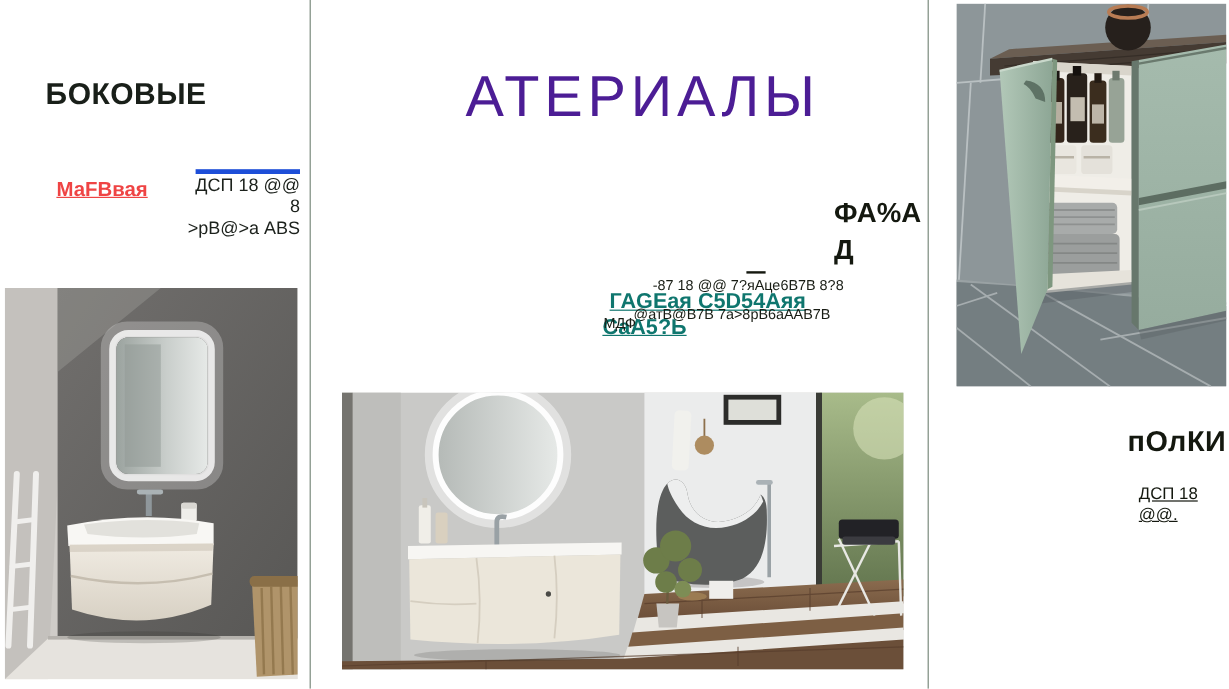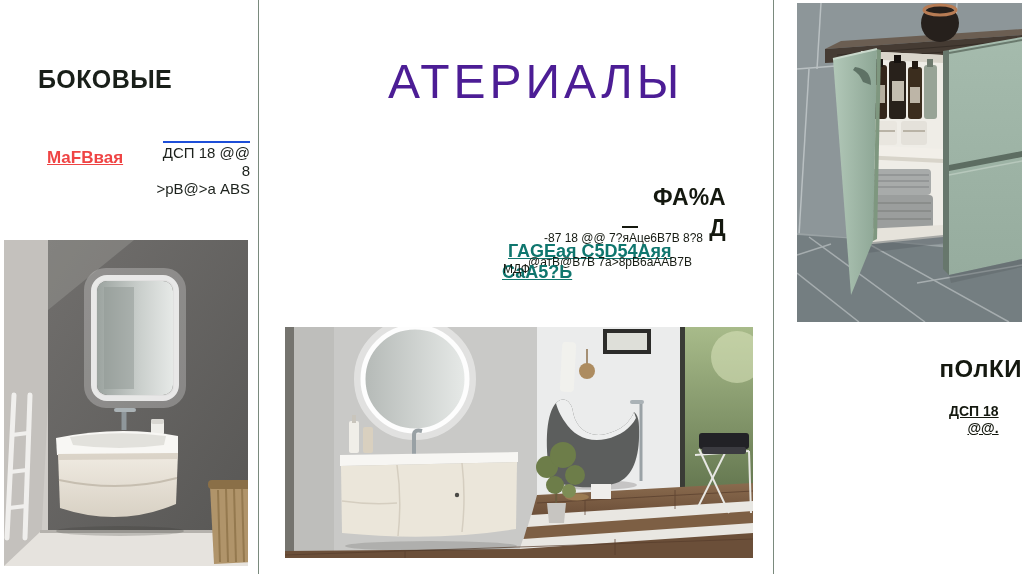--- a/index.html
+++ b/index.html
@@ -1,46 +1,46 @@
 <!DOCTYPE html>
 <html><head>
 <meta charset="utf-8">
 <style>
   html,body{margin:0;padding:0;}
   body{
     width:1024px;height:574px;background:#ffffff;
     font-family:"Liberation Sans",sans-serif;color:#161a16;
     position:relative;overflow:hidden;
   }
-  .abs{position:absolute;text-align:right;}
+  .abs{position:absolute;}
   .line{display:block;white-space:nowrap;}
   
   .vdivider{position:absolute;top:0;width:1px;height:574px;background:#7a8a7d;}
   #div-left{left:258px;}
   #div-right{left:773px;}
   
   #left-heading{left:38px;top:63px;font-size:25px;font-weight:700;line-height:32px;letter-spacing:.4px;color:#191f19;}
   #left-subheading{left:47px;top:146px;font-size:17px;font-weight:700;line-height:23px;color:#ef4444;}
   #left-subheading .line{text-decoration:underline;}
   #left-spec{left:130px;top:141px;width:120px;text-align:right;font-size:15px;line-height:18px;color:#1c211c;}
-  #left-spec .ovl{display:inline-block;border-top:2px solid #1d4ed8;padding-top:1px;margin-left:26px;}
+  #left-spec .ovl{display:inline-block;border-top:4px solid #1d4ed8;padding-top:1px;margin-left:26px;}
   
   #main-title{left:388px;top:54px;font-size:48px;font-weight:400;letter-spacing:4px;color:#4c1d95;white-space:nowrap;}
-  #center-heading{left:653px;top:162px;font-size:23px;font-weight:700;line-height:31px;color:#14180f;margin-top:20px;}
+  #center-heading{left:695px;top:162px;font-size:23px;font-weight:700;line-height:31px;color:#14180f;}
   #center-overline{left:622px;top:226px;width:16px;height:2px;background:#15180f;}
   .cbody{position:absolute;font-size:12px;color:#181c14;white-space:nowrap;}
   #cbody-1{left:544px;top:231px;}
   #cbody-2{left:528px;top:255px;}
   #cbody-3{left:503px;top:262px;}
   .cbold{position:absolute;font-size:18px;font-weight:700;text-decoration:underline;white-space:nowrap;color:#0f766e;}
   #cbold-1{left:508px;top:241px;}
   #cbold-2{left:502px;top:262px;}
   
   #right-heading{left:880px;top:355px;width:142px;text-align:right;font-size:24px;font-weight:700;letter-spacing:.5px;color:#14180f;white-space:nowrap;}
-  #right-spec{left:949px;top:403px;font-size:14px;font-weight:700;line-height:17px;color:#14180f;}
+  #right-spec{left:949px;top:403px;font-size:14px;font-weight:400;line-height:17px;color:#14180f;}
   #right-spec .line{text-decoration:underline;}
   
   figure{margin:0;position:absolute;}
   #figure-left{left:4px;top:240px;}
   #figure-center{left:285px;top:327px;}
   #figure-right{left:797px;top:3px;}
   svg{display:block;}
 </style>
 </head>
 <body>

